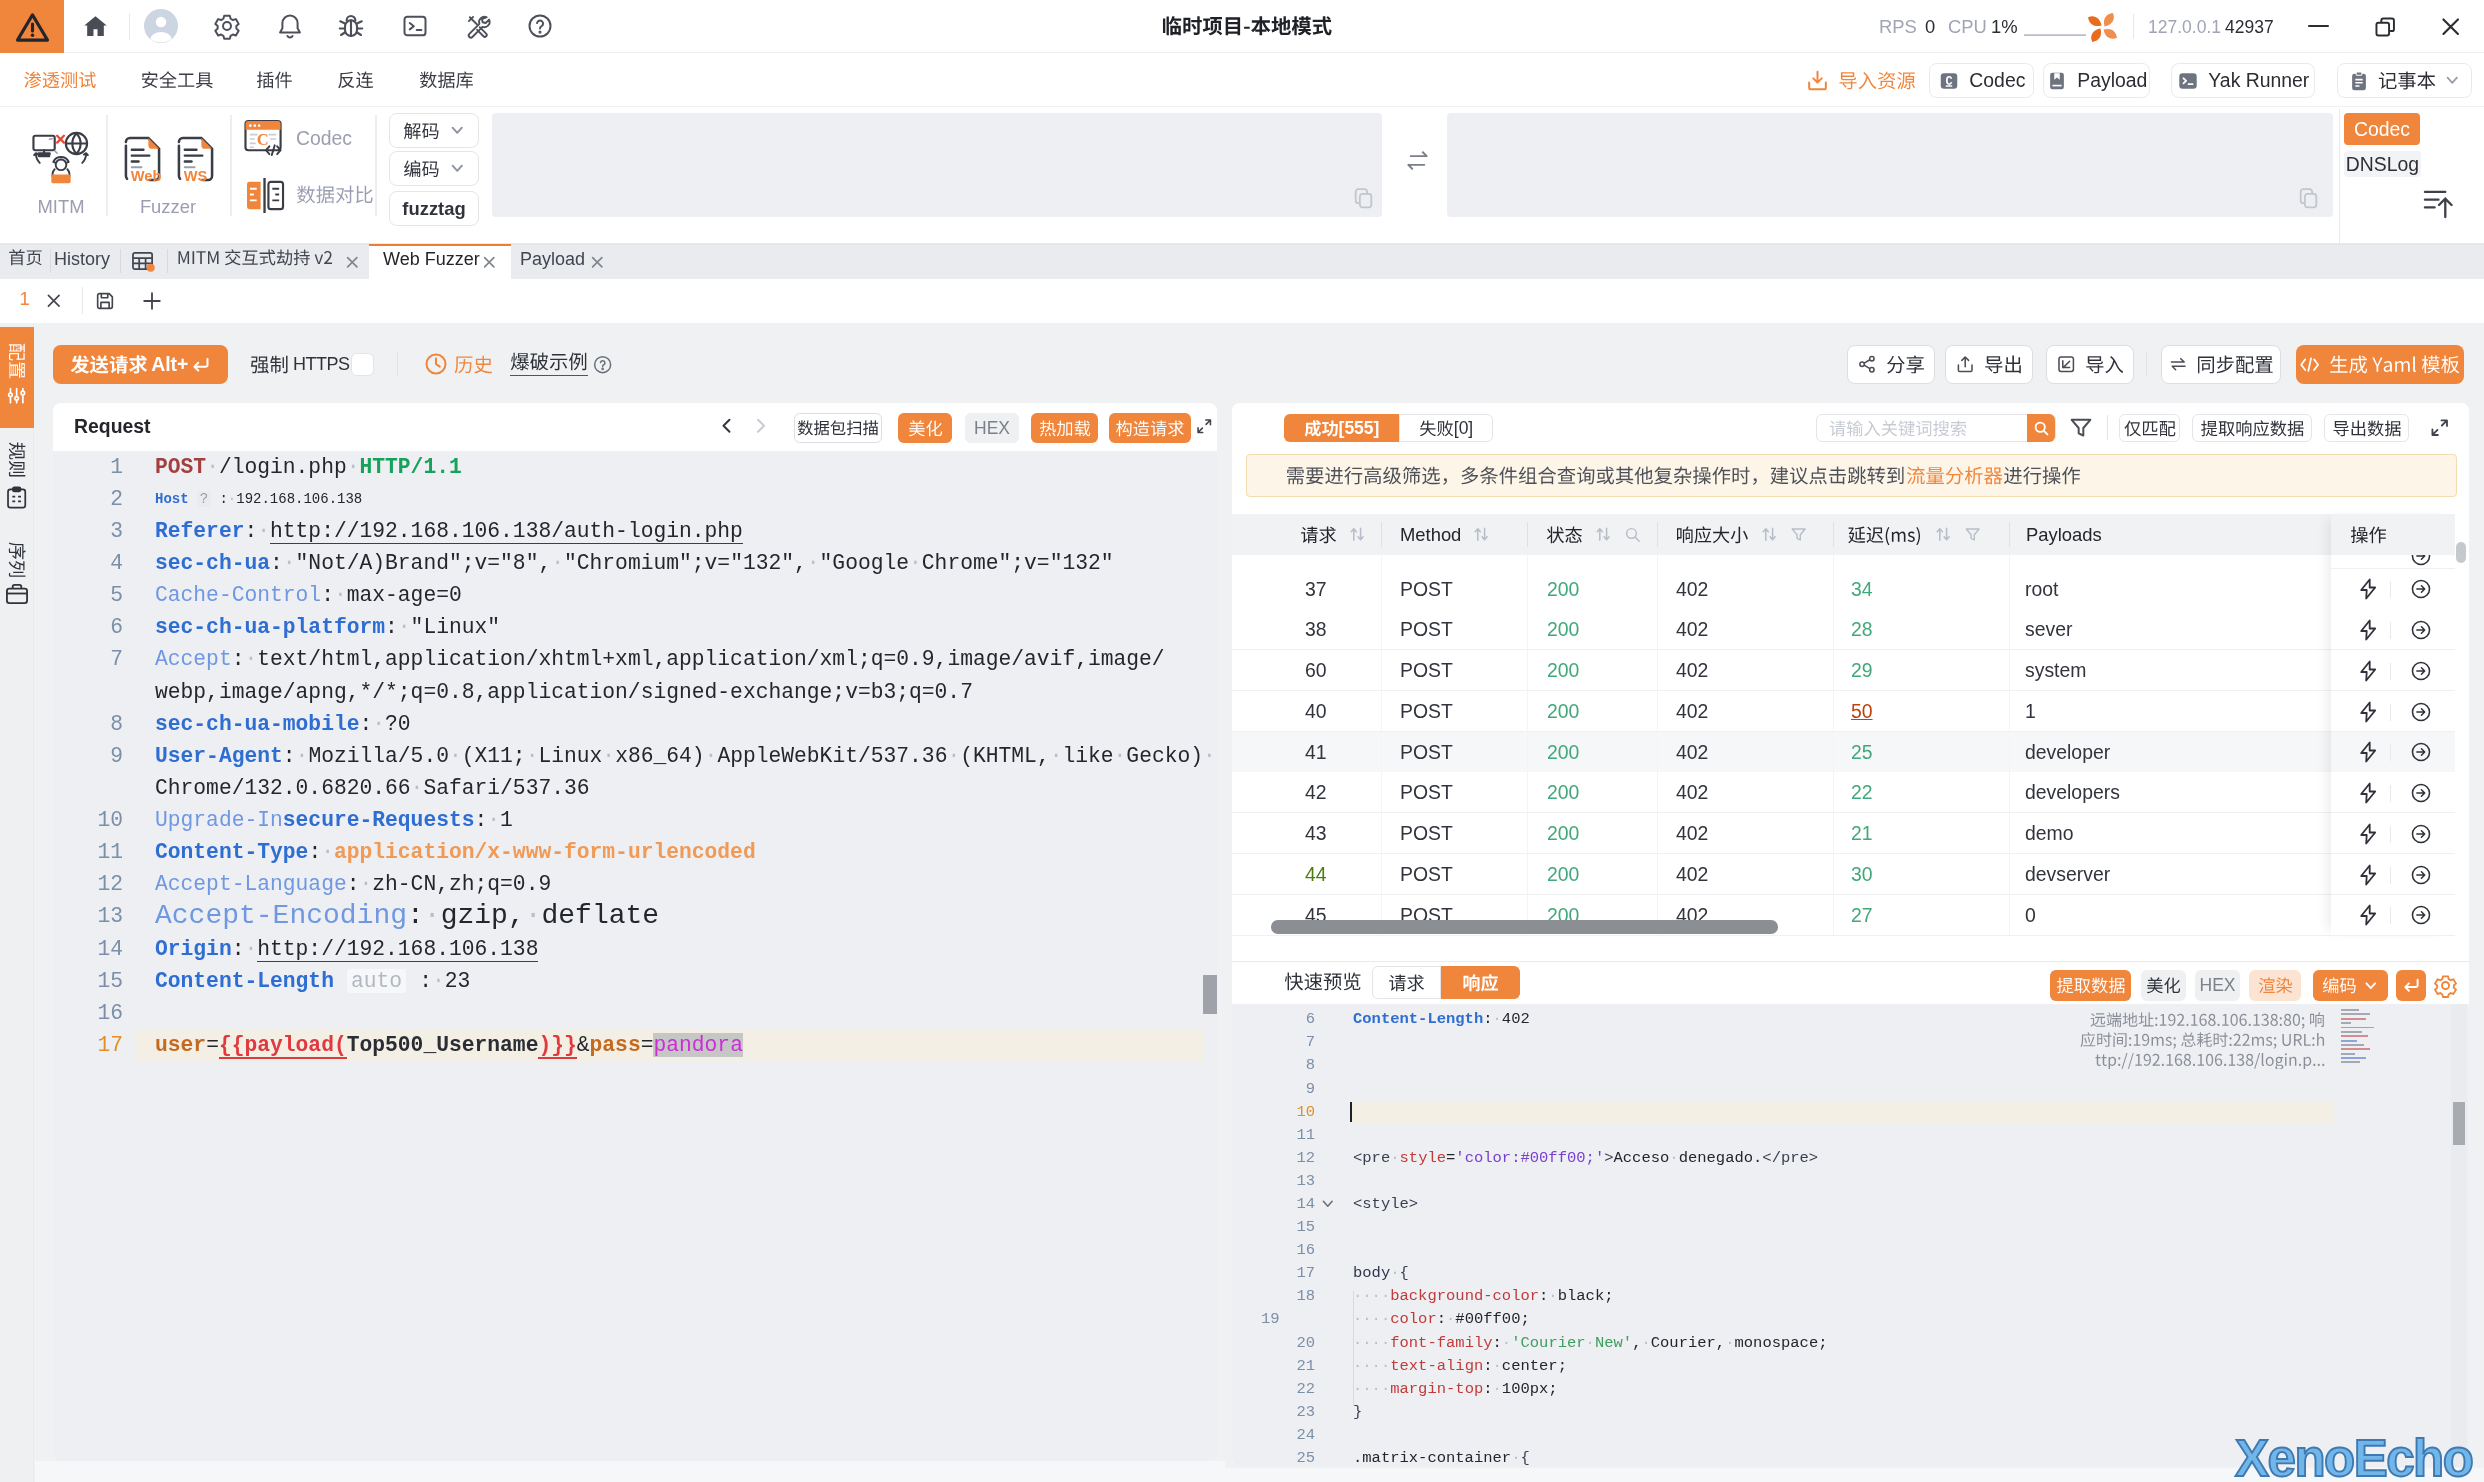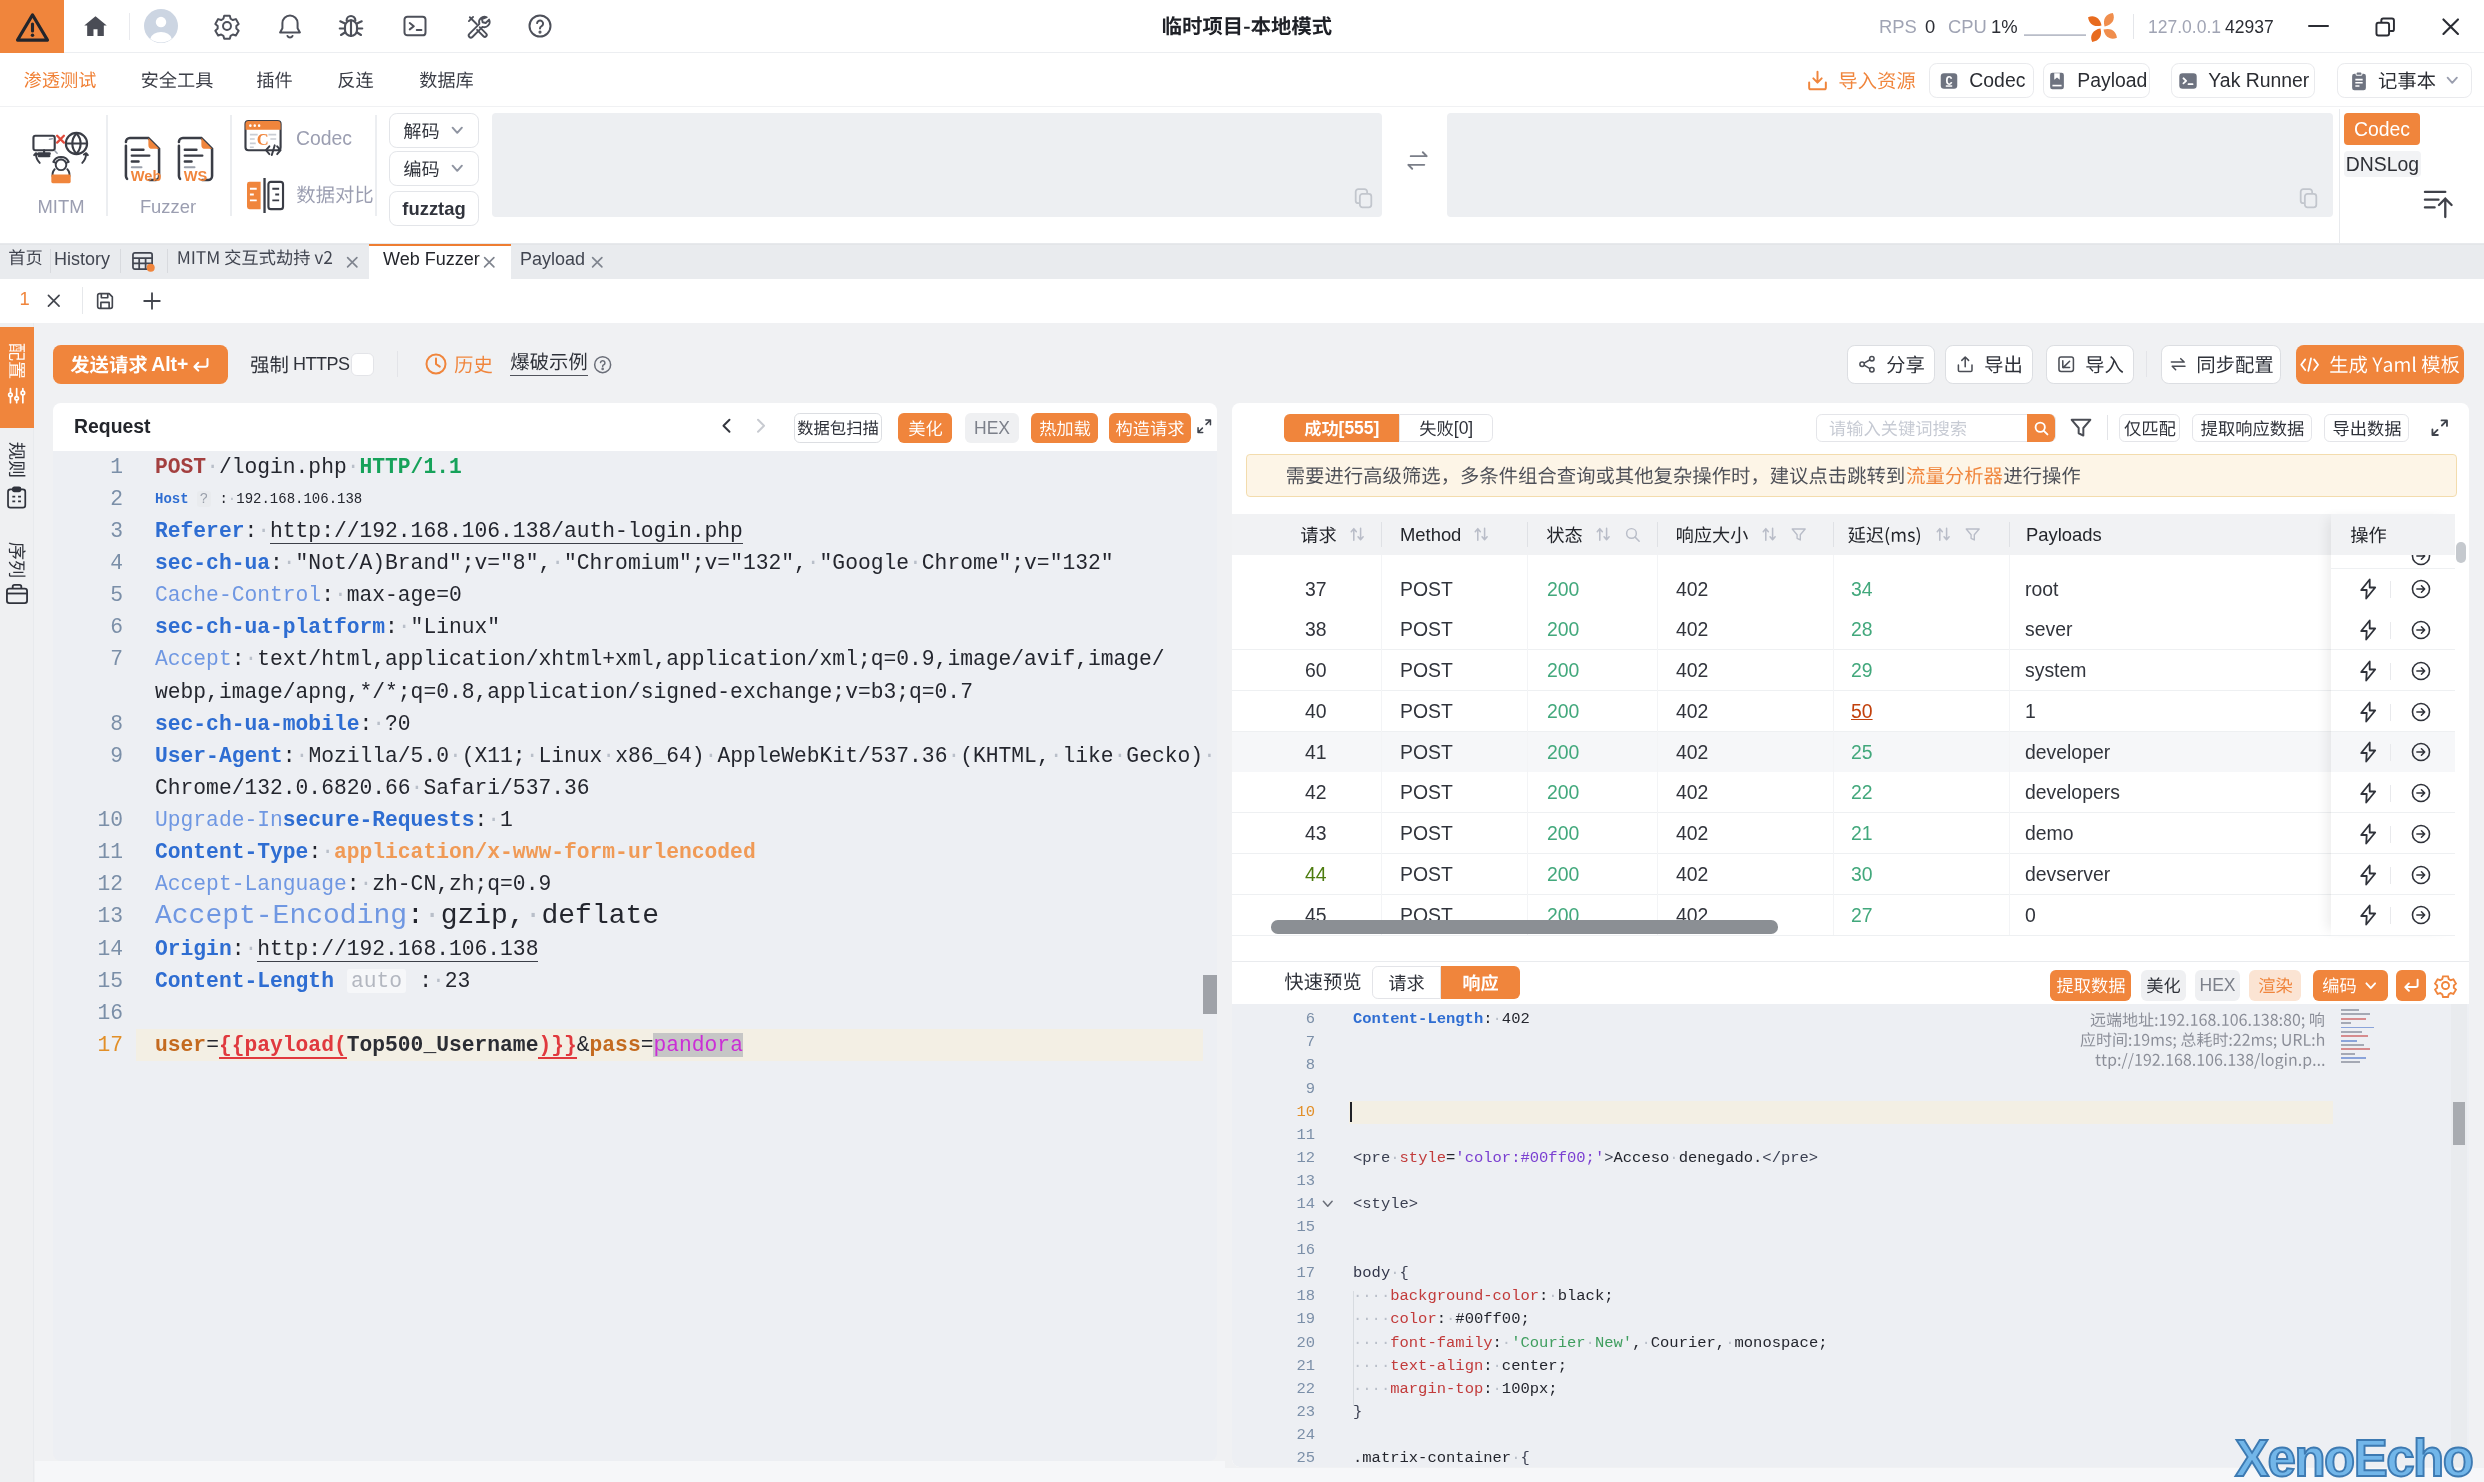--- a/index.html
+++ b/index.html
@@ -849,21 +849,21 @@
 <div class="abs mono" style="left:1353px;top:1147px;height:23px;line-height:23px;font-size:15.5px;color:#24262e;"><span style="color:#3a3f51">&lt;pre</span><i class="ws">·</i><span style="color:#c23b3b">style</span>=<span style="color:#7a3fd1">'color:#00ff00;'</span><span style="color:#3a3f51">&gt;</span>Acceso<i class="ws">·</i>denegado.<span style="color:#3a3f51">&lt;/pre&gt;</span></div>
 <div class="abs mono" style="left:1261px;top:1170px;width:54px;height:23px;line-height:23px;text-align:right;color:#7b8fa8;font-size:15.5px;">13</div>
 <div class="abs mono" style="left:1261px;top:1193px;width:54px;height:23px;line-height:23px;text-align:right;color:#7b8fa8;font-size:15.5px;">14</div>
 <div class="abs mono" style="left:1353px;top:1193px;height:23px;line-height:23px;font-size:15.5px;color:#24262e;"><span style="color:#3a3f51">&lt;style&gt;</span></div>
 <div class="abs mono" style="left:1261px;top:1216px;width:54px;height:23px;line-height:23px;text-align:right;color:#7b8fa8;font-size:15.5px;">15</div>
 <div class="abs mono" style="left:1261px;top:1239px;width:54px;height:23px;line-height:23px;text-align:right;color:#7b8fa8;font-size:15.5px;">16</div>
 <div class="abs mono" style="left:1261px;top:1262px;width:54px;height:23px;line-height:23px;text-align:right;color:#7b8fa8;font-size:15.5px;">17</div>
 <div class="abs mono" style="left:1353px;top:1262px;height:23px;line-height:23px;font-size:15.5px;color:#24262e;"><span style="color:#31354a">body</span><i class="ws">·</i><span style="color:#3a3f51">{</span></div>
 <div class="abs mono" style="left:1261px;top:1285px;width:54px;height:23px;line-height:23px;text-align:right;color:#7b8fa8;font-size:15.5px;">18</div>
 <div class="abs mono" style="left:1353px;top:1285px;height:23px;line-height:23px;font-size:15.5px;color:#24262e;"><i class="ws">····</i><span style="color:#c23b3b">background-color</span>:<i class="ws">·</i>black;</div>
-<div class="abs mono" style="left:1261px;top:1308px;width:54px;height:23px;line-height:23px;text-align:right;color:#7b8fa8;font-size:15.5px;">19</div>
+<div class="abs mono" style="left:1261px;top:1308px;width:54px;height:23px;line-height:23px;color:#7b8fa8;font-size:15.5px;">19</div>
 <div class="abs mono" style="left:1353px;top:1308px;height:23px;line-height:23px;font-size:15.5px;color:#24262e;"><i class="ws">····</i><span style="color:#c23b3b">color</span>:<i class="ws">·</i>#00ff00;</div>
 <div class="abs mono" style="left:1261px;top:1332px;width:54px;height:23px;line-height:23px;text-align:right;color:#7b8fa8;font-size:15.5px;">20</div>
 <div class="abs mono" style="left:1353px;top:1332px;height:23px;line-height:23px;font-size:15.5px;color:#24262e;"><i class="ws">····</i><span style="color:#c23b3b">font-family</span>:<i class="ws">·</i><span style="color:#3f9e5f">'Courier<i class="ws">·</i>New'</span>,<i class="ws">·</i>Courier,<i class="ws">·</i>monospace;</div>
 <div class="abs mono" style="left:1261px;top:1355px;width:54px;height:23px;line-height:23px;text-align:right;color:#7b8fa8;font-size:15.5px;">21</div>
 <div class="abs mono" style="left:1353px;top:1355px;height:23px;line-height:23px;font-size:15.5px;color:#24262e;"><i class="ws">····</i><span style="color:#c23b3b">text-align</span>:<i class="ws">·</i>center;</div>
 <div class="abs mono" style="left:1261px;top:1378px;width:54px;height:23px;line-height:23px;text-align:right;color:#7b8fa8;font-size:15.5px;">22</div>
 <div class="abs mono" style="left:1353px;top:1378px;height:23px;line-height:23px;font-size:15.5px;color:#24262e;"><i class="ws">····</i><span style="color:#c23b3b">margin-top</span>:<i class="ws">·</i>100px;</div>
 <div class="abs mono" style="left:1261px;top:1401px;width:54px;height:23px;line-height:23px;text-align:right;color:#7b8fa8;font-size:15.5px;">23</div>
 <div class="abs mono" style="left:1353px;top:1401px;height:23px;line-height:23px;font-size:15.5px;color:#24262e;"><span style="color:#3a3f51">}</span></div>
 <div class="abs mono" style="left:1261px;top:1424px;width:54px;height:23px;line-height:23px;text-align:right;color:#7b8fa8;font-size:15.5px;">24</div>

